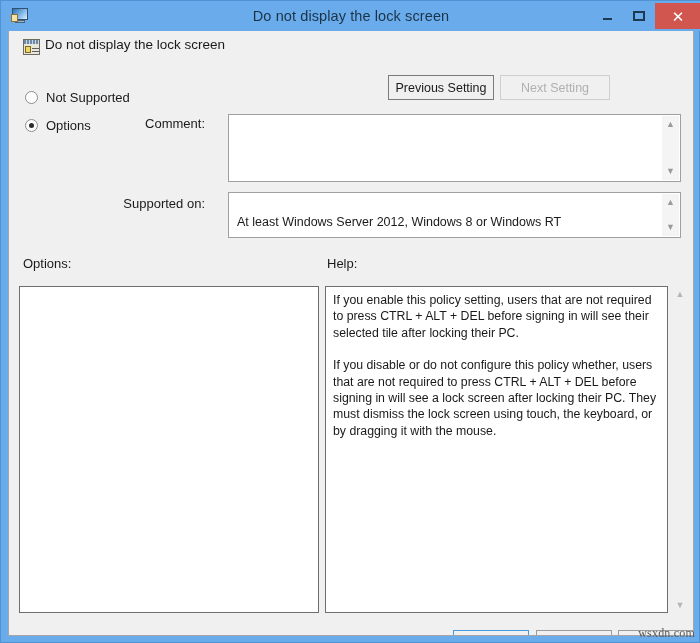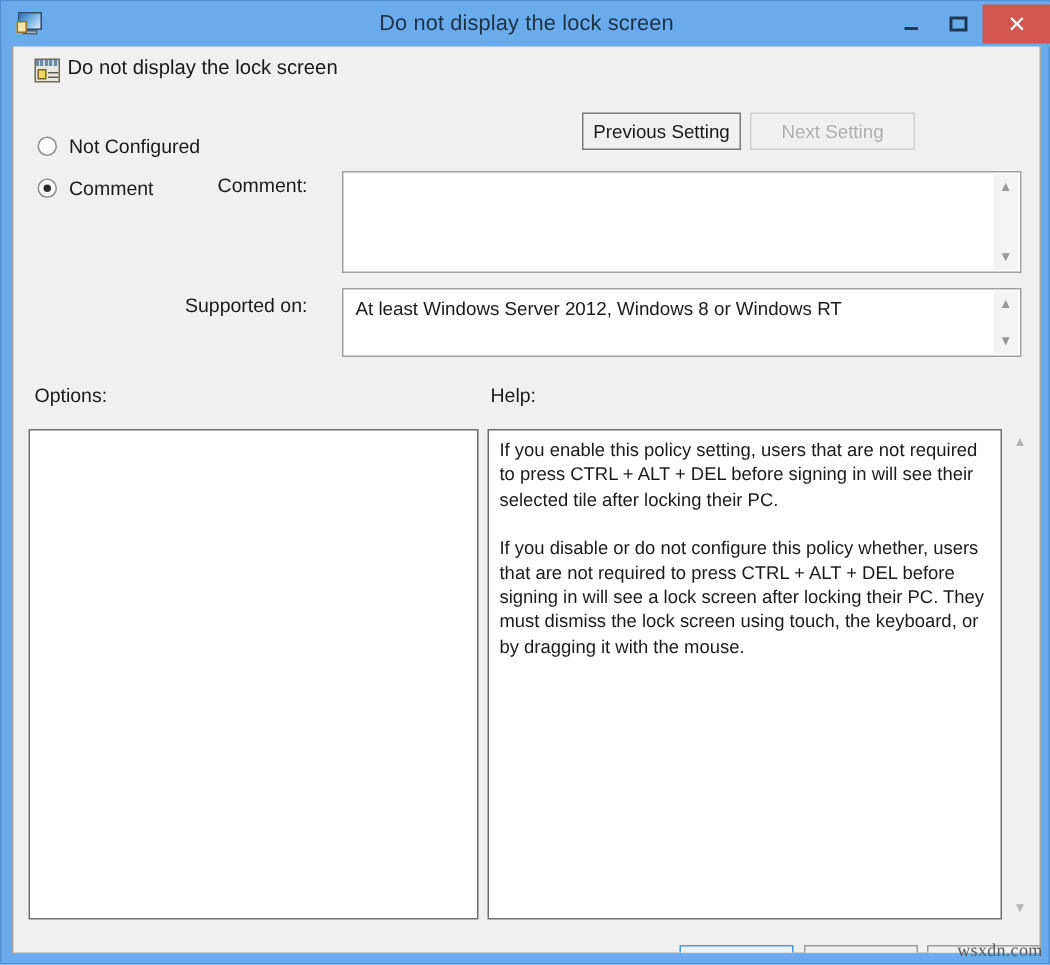--- a/index.html
+++ b/index.html
@@ -196,21 +196,21 @@
   #supported-box {
     position: absolute;
     left: 219px; top: 161px;
     width: 453px; height: 46px;
     background: #ffffff;
     border: 1px solid #a0a0a0;
   }
   #supported-text {
     font-size: 12.5px;
     color: #1a1a1a;
-    padding: 6px 8px;
+    padding: 22px 8px;
     line-height: 15px;
   }
 
   
   .sb-inset {
     position: absolute;
     right: 1px; top: 1px; bottom: 1px;
     width: 17px;
     background: #f4f4f4;
     display: flex;
@@ -330,25 +330,25 @@
           <span class="l2"></span>
       </div>
       <div id="policy-title">Do not display the lock screen</div>
       <div id="btn-prev">Previous Setting</div>
       <div id="btn-next">Next Setting</div>
     </div>
 
     <div id="radios">
       <div class="radio-row">
         <span class="radio-dot"></span>
-        <span>Not Configured</span>
+        <span>Not Supported</span>
       </div>
       <div class="radio-row">
         <span class="radio-dot on"></span>
-        <span>Comment</span>
+        <span>Options</span>
       </div>
     </div>
 
     <div class="field-label" id="lbl-comment">Comment:</div>
     <div id="comment-box">
       <div class="sb-inset">
         <div class="sb-arrow">▲</div>
         <div class="sb-arrow">▼</div>
       </div>
     </div>

